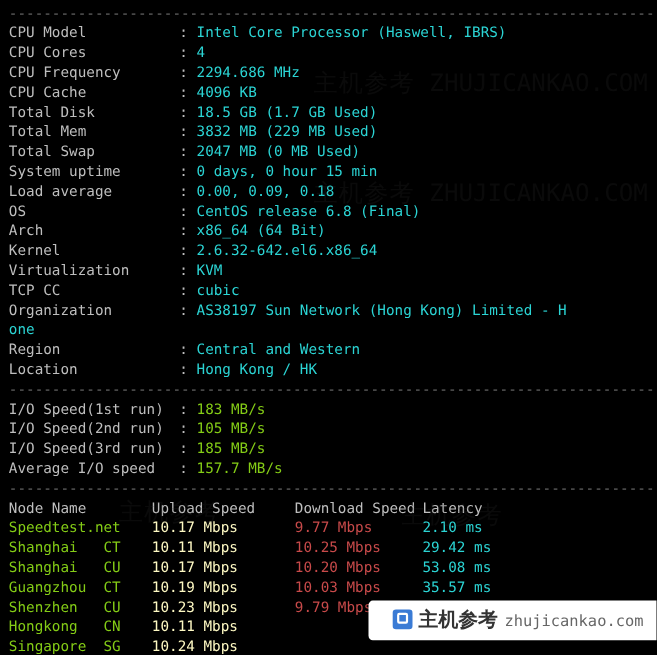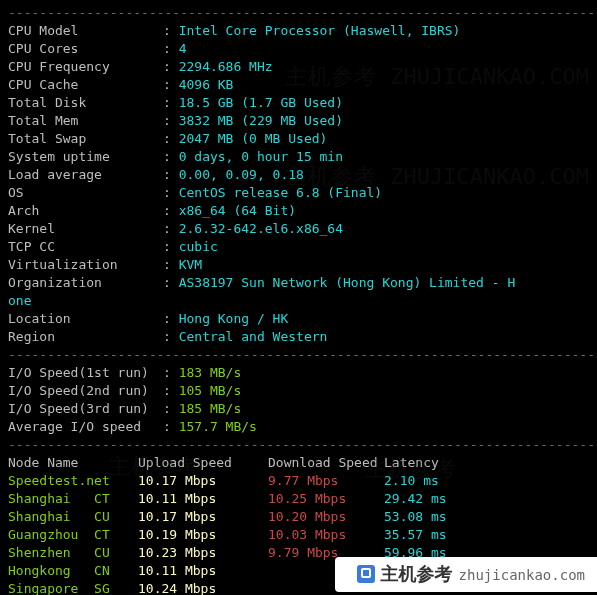--- a/index.html
+++ b/index.html
@@ -11,21 +11,21 @@
 .yel{color:#84cc16}
 .grn{color:#fef9c3}
 .red{color:#c84a4a}
 .truncr{color:#2bd4d4}
 .wm{position:absolute;color:#333;font-size:22px;opacity:0.20;pointer-events:none}
 .wm .cn{letter-spacing:1px}
 .wm1{top:68px;right:8px}
 .wm1b{top:168px;right:8px}
 .wm2{top:458px;left:108px}
 .wm3{top:460px;right:140px}
-.overlay{position:absolute;bottom:6px;right:0;background:#fff;color:#333;font-size:18px;padding:8px 12px 8px 22px;border-top-left-radius:4px;border-bottom-left-radius:4px;box-shadow:0 1px 4px rgba(0,0,0,0.4)}
+.overlay{position:absolute;bottom:16px;right:0;background:#fff;color:#333;font-size:18px;padding:8px 12px 8px 22px;border-top-left-radius:4px;border-bottom-left-radius:4px;box-shadow:0 1px 4px rgba(0,0,0,0.4)}
 .overlay .logo{display:inline-block;width:18px;height:18px;background:#3a7bd5;border-radius:3px;vertical-align:-3px;margin-right:6px;position:relative}
 .overlay .logo::after{content:"";position:absolute;left:4px;top:3px;width:10px;height:10px;border:2px solid #fff;border-radius:2px;box-sizing:border-box}
 .overlay .cn{font-weight:600}
 .overlay .dom{color:#666;font-size:14px;margin-left:6px}
 
 .c-node{display:inline-block;width:130px}
 .c-up{display:inline-block;width:130px}
 .c-dn{display:inline-block;width:116px}
 .c-lat{display:inline-block}
 </style>
@@ -47,30 +47,30 @@
       <div class="row"><span class="lbl">CPU Frequency</span><span>: </span><span class="cyan">2294.686 MHz</span></div>
       <div class="row"><span class="lbl">CPU Cache</span><span>: </span><span class="cyan">4096 KB</span></div>
       <div class="row"><span class="lbl">Total Disk</span><span>: </span><span class="cyan">18.5 GB (1.7 GB Used)</span></div>
       <div class="row"><span class="lbl">Total Mem</span><span>: </span><span class="cyan">3832 MB (229 MB Used)</span></div>
       <div class="row"><span class="lbl">Total Swap</span><span>: </span><span class="cyan">2047 MB (0 MB Used)</span></div>
       <div class="row"><span class="lbl">System uptime</span><span>: </span><span class="cyan">0 days, 0 hour 15 min</span></div>
       <div class="row"><span class="lbl">Load average</span><span>: </span><span class="cyan">0.00, 0.09, 0.18</span></div>
       <div class="row"><span class="lbl">OS</span><span>: </span><span class="cyan">CentOS release 6.8 (Final)</span></div>
       <div class="row"><span class="lbl">Arch</span><span>: </span><span class="cyan">x86_64 (64 Bit)</span></div>
       <div class="row"><span class="lbl">Kernel</span><span>: </span><span class="cyan">2.6.32-642.el6.x86_64</span></div>
+      <div class="row"><span class="lbl">Virtualization</span><span>: </span><span class="cyan">KVM</span></div>
       <div class="row"><span class="lbl">TCP CC</span><span>: </span><span class="cyan">cubic</span></div>
-      <div class="row"><span class="lbl">Virtualization</span><span>: </span><span class="cyan">KVM</span></div>
     </div>
 
   <div class="row"><span class="lbl">Organization</span><span>: </span><span class="cyan truncr">AS38197 Sun Network (Hong Kong) Limited - H</span></div>
   <div class="row cyan">one</div>
 
   <div id="locrows">
+      <div class="row"><span class="lbl">Region</span><span>: </span><span class="cyan">Central and Western</span></div>
       <div class="row"><span class="lbl">Location</span><span>: </span><span class="cyan">Hong Kong / HK</span></div>
-      <div class="row"><span class="lbl">Region</span><span>: </span><span class="cyan">Central and Western</span></div>
     </div>
 
   <div class="row hr">---------------------------------------------------------------------------</div>
 
   <div id="iorows">
       <div class="row"><span class="lbl">I/O Speed(1st run)</span><span>: </span><span class="yel">183 MB/s</span></div>
       <div class="row"><span class="lbl">I/O Speed(2nd run)</span><span>: </span><span class="yel">105 MB/s</span></div>
       <div class="row"><span class="lbl">I/O Speed(3rd run)</span><span>: </span><span class="yel">185 MB/s</span></div>
       <div class="row"><span class="lbl">Average I/O speed</span><span>: </span><span class="yel">157.7 MB/s</span></div>
     </div>

